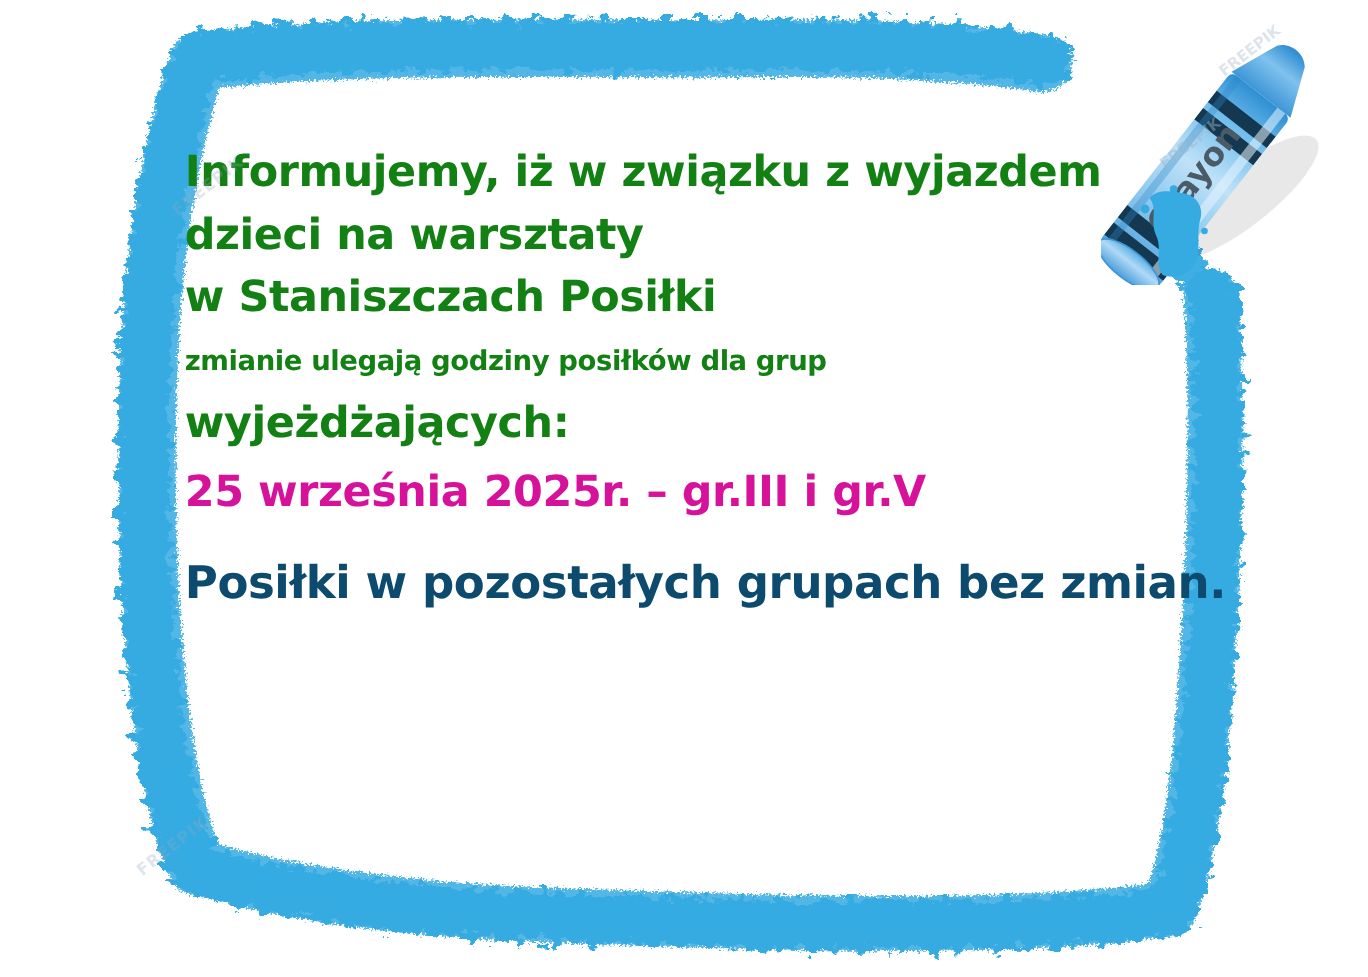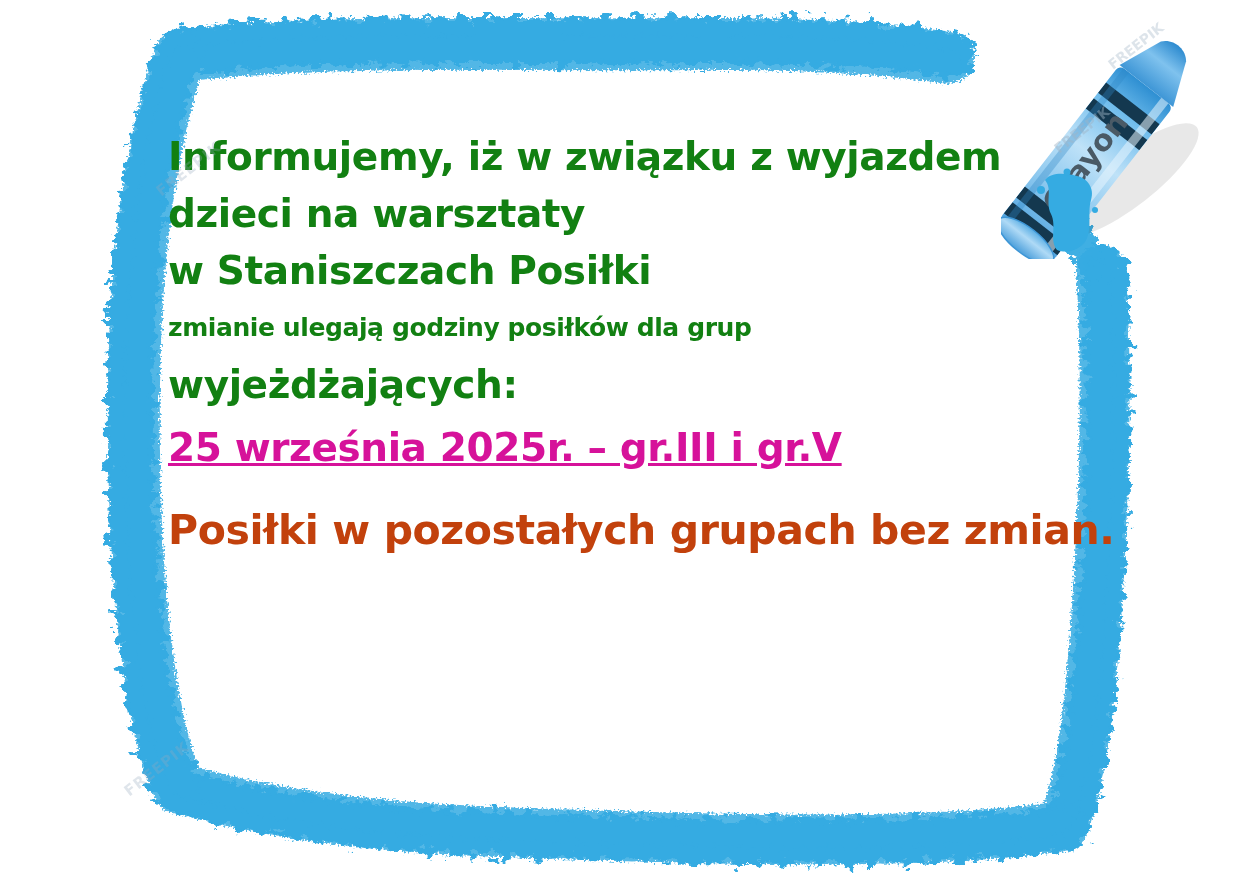--- a/index.html
+++ b/index.html
@@ -49,27 +49,26 @@
   .grp-green .line.wide {
     font-size: 25px;
   }
   .grp-pink {
     margin-top: 6px;
   }
   .grp-pink .line {
     color: #D6129A;
     font-size: 39px;
     line-height: 57px;
-    text-decoration: underline;
   }
   .grp-blue {
     margin-top: 26px;
   }
   .grp-blue .line {
-    color: #c2410c;
+    color: #0c4a6e;
     font-size: 41px;
     line-height: 56px;
   }
 
   
   .crayon-wrap {
     position: absolute;
     right: 8px;
     top: 4px;
     width: 235px;

